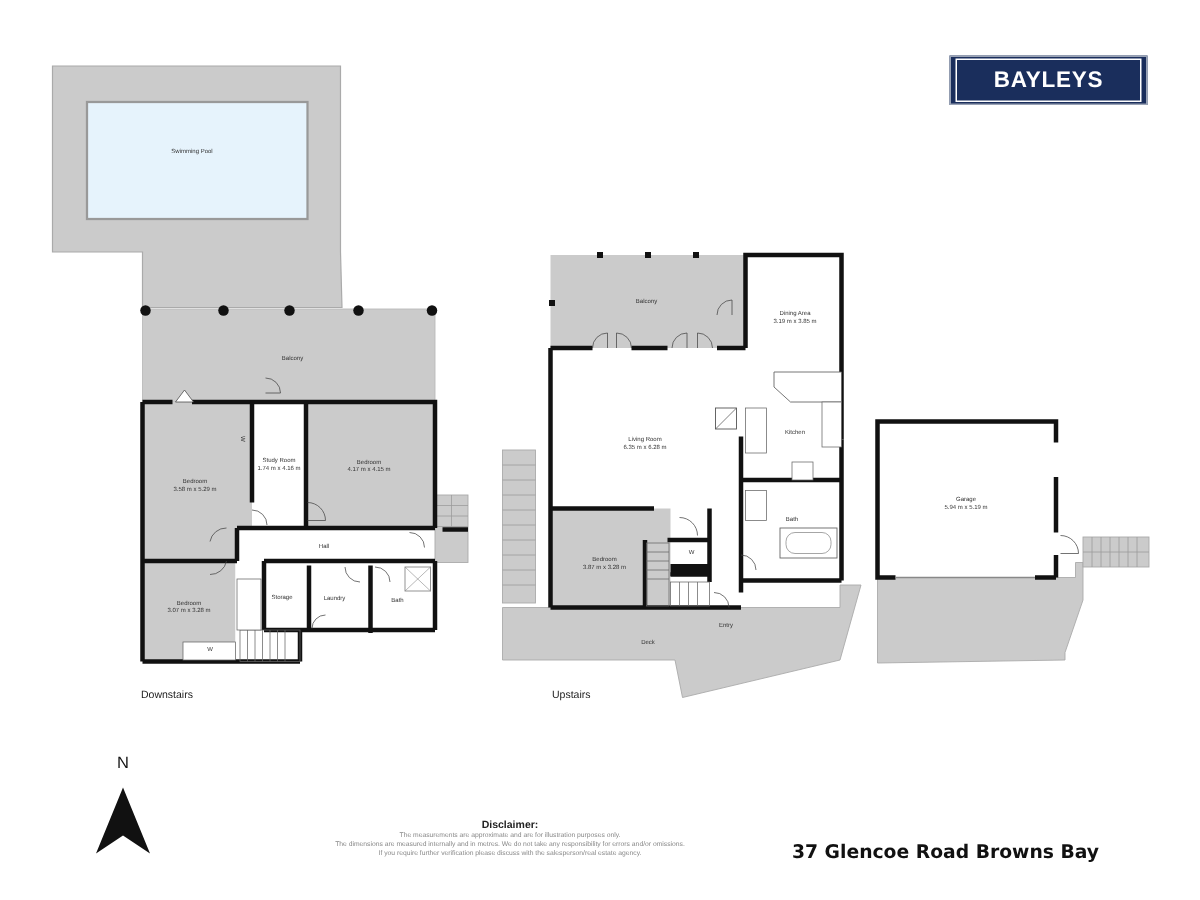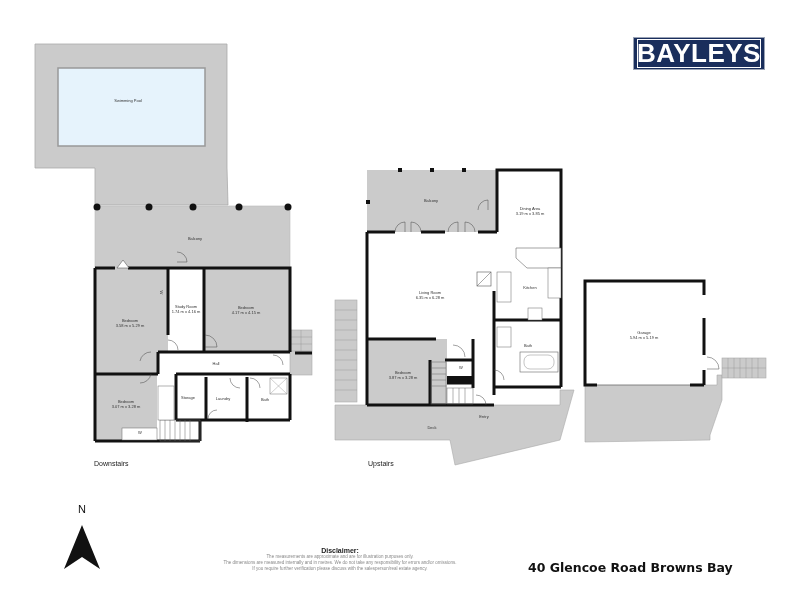--- a/index.html
+++ b/index.html
@@ -1,21 +1,21 @@
 <!DOCTYPE html>
 <html><head>
 <meta charset="utf-8">
 <style>
   html,body{margin:0;padding:0;background:#fff;}
   body{width:800px;height:600px;position:relative;overflow:hidden;font-family:"Liberation Sans",sans-serif;}
   .abs{position:absolute;}
   .lbl{position:absolute;font-size:4px;color:#333;text-align:center;line-height:5px;white-space:nowrap;transform:translateX(-50%);}
   .lbl span{display:block;}
   .logo{left:633px;top:37px;width:132px;height:33px;background:#1a2e5c;border:1px solid #9aa3b5;box-sizing:border-box;display:flex;align-items:center;justify-content:center;}
-  .logo-inner{border:1px solid #fff;width:124px;height:29px;display:flex;align-items:center;justify-content:center;color:#fff;font-weight:bold;font-size:26px;letter-spacing:0.5px;box-sizing:border-box;}
+  .logo-inner{border:1px solid #fff;width:124px;height:29px;display:flex;align-items:center;justify-content:center;color:#fff;font-weight:bold;font-size:15px;letter-spacing:0.5px;box-sizing:border-box;}
   .caption{font-size:7px;color:#222;}
   .disclaimer{left:180px;top:547px;width:320px;text-align:center;}
   .disc-title{font-size:7px;font-weight:bold;color:#222;}
   .disc-line{font-size:4.5px;color:#888;line-height:6px;}
   .address{left:528px;top:560px;font-size:12.5px;font-weight:bold;color:#111;font-family:"DejaVu Sans",sans-serif;}
   .north{left:62px;top:500px;width:40px;}
   .north-n{font-size:11px;color:#111;text-align:center;width:40px;}
 </style>
 </head>
 <body>
@@ -306,13 +306,13 @@
   <div class="north-n">N</div>
 </div>
 
 <div class="abs disclaimer">
   <div class="disc-title">Disclaimer:</div>
   <div class="disc-line">The measurements are approximate and are for illustration purposes only.</div>
   <div class="disc-line">The dimensions are measured internally and in metres. We do not take any responsibility for errors and/or omissions.</div>
   <div class="disc-line">If you require further verification please discuss with the salesperson/real estate agency.</div>
 </div>
 
-<div class="abs address">40 Glencoe Road Browns Bay</div>
+<div class="abs address">37 Glencoe Road Browns Bay</div>
 
 </body></html>

